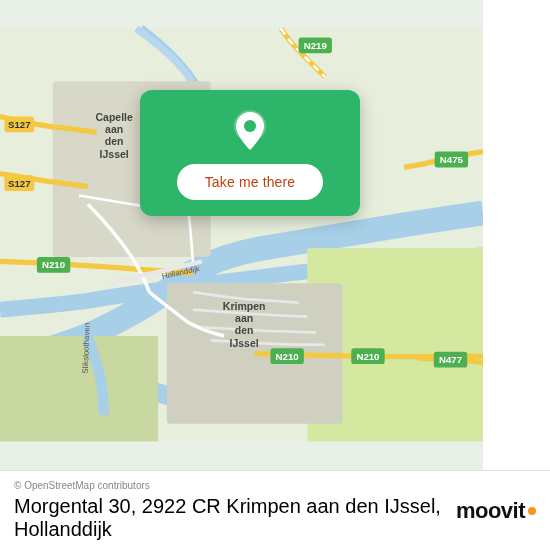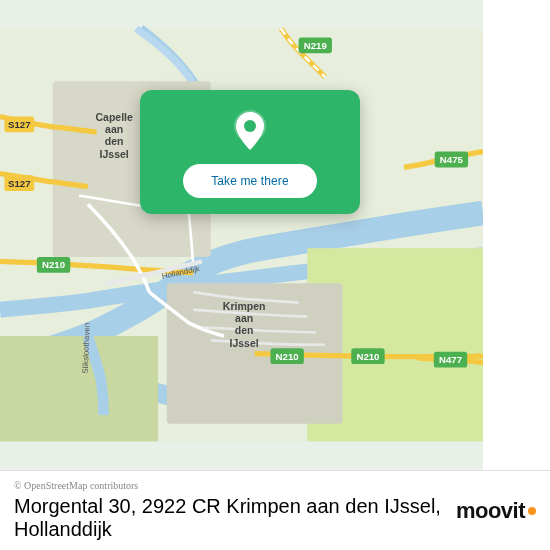--- a/index.html
+++ b/index.html
@@ -41,25 +41,25 @@
     }
 
     .location-pin {
       width: 44px;
       height: 44px;
       margin-bottom: 12px;
     }
 
     .take-me-there-btn {
       background: #fff;
-      color: #0369a1;
+      color: #c2410c;
       border: none;
       border-radius: 24px;
       padding: 10px 28px;
-      font-size: 12px;
+      font-size: 14px;
       font-weight: 500;
       cursor: pointer;
       white-space: nowrap;
       letter-spacing: 0.01em;
     }
 
     
     .footer-bar {
       width: 550px;
       height: 80px;
@@ -73,21 +73,20 @@
 
     .footer-left {
       display: flex;
       flex-direction: column;
     }
 
     .footer-attribution {
       font-size: 10px;
       color: #888;
       margin-bottom: 4px;
-      font-family: Liberation Serif, serif;
     }
 
     .footer-address {
       font-size: 20px;
       color: #000000;
       font-weight: 400;
     }
 
     .moovit-logo {
       display: flex;

